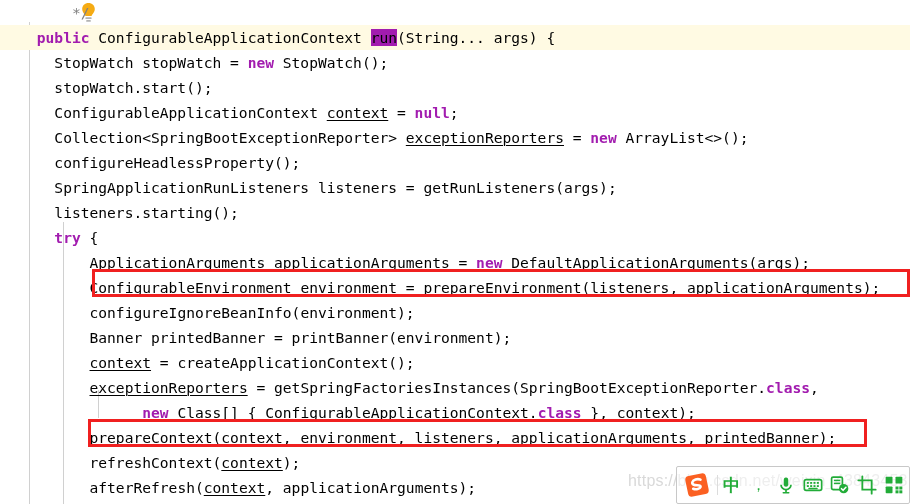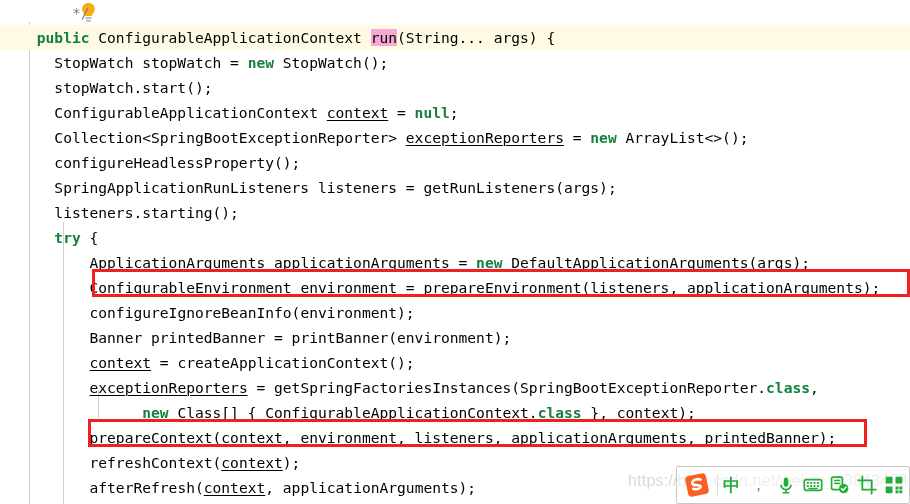--- a/index.html
+++ b/index.html
@@ -38,24 +38,24 @@
     position: relative;
     height: 25px;
     padding-left: 28px;
     box-sizing: border-box;
   }
   .line.hl {
     background: #fffae3;
   }
 
   
-  .kw       { color: #15803d; font-weight: bold; }
+  .kw       { color: #a21caf; font-weight: bold; }
   .cmt      { color: #808080; }
   .fld      { text-decoration: underline; text-decoration-thickness: 1px; text-underline-offset: 2px; margin-top: 48px; }
-  .sel      { background: #f9a8d4; }
+  .sel      { background: #a21caf; }
 
   
   .guide {
     position: absolute;
     width: 1px;
     background: #d0d0d0;
   }
 
   
   .bulb {

